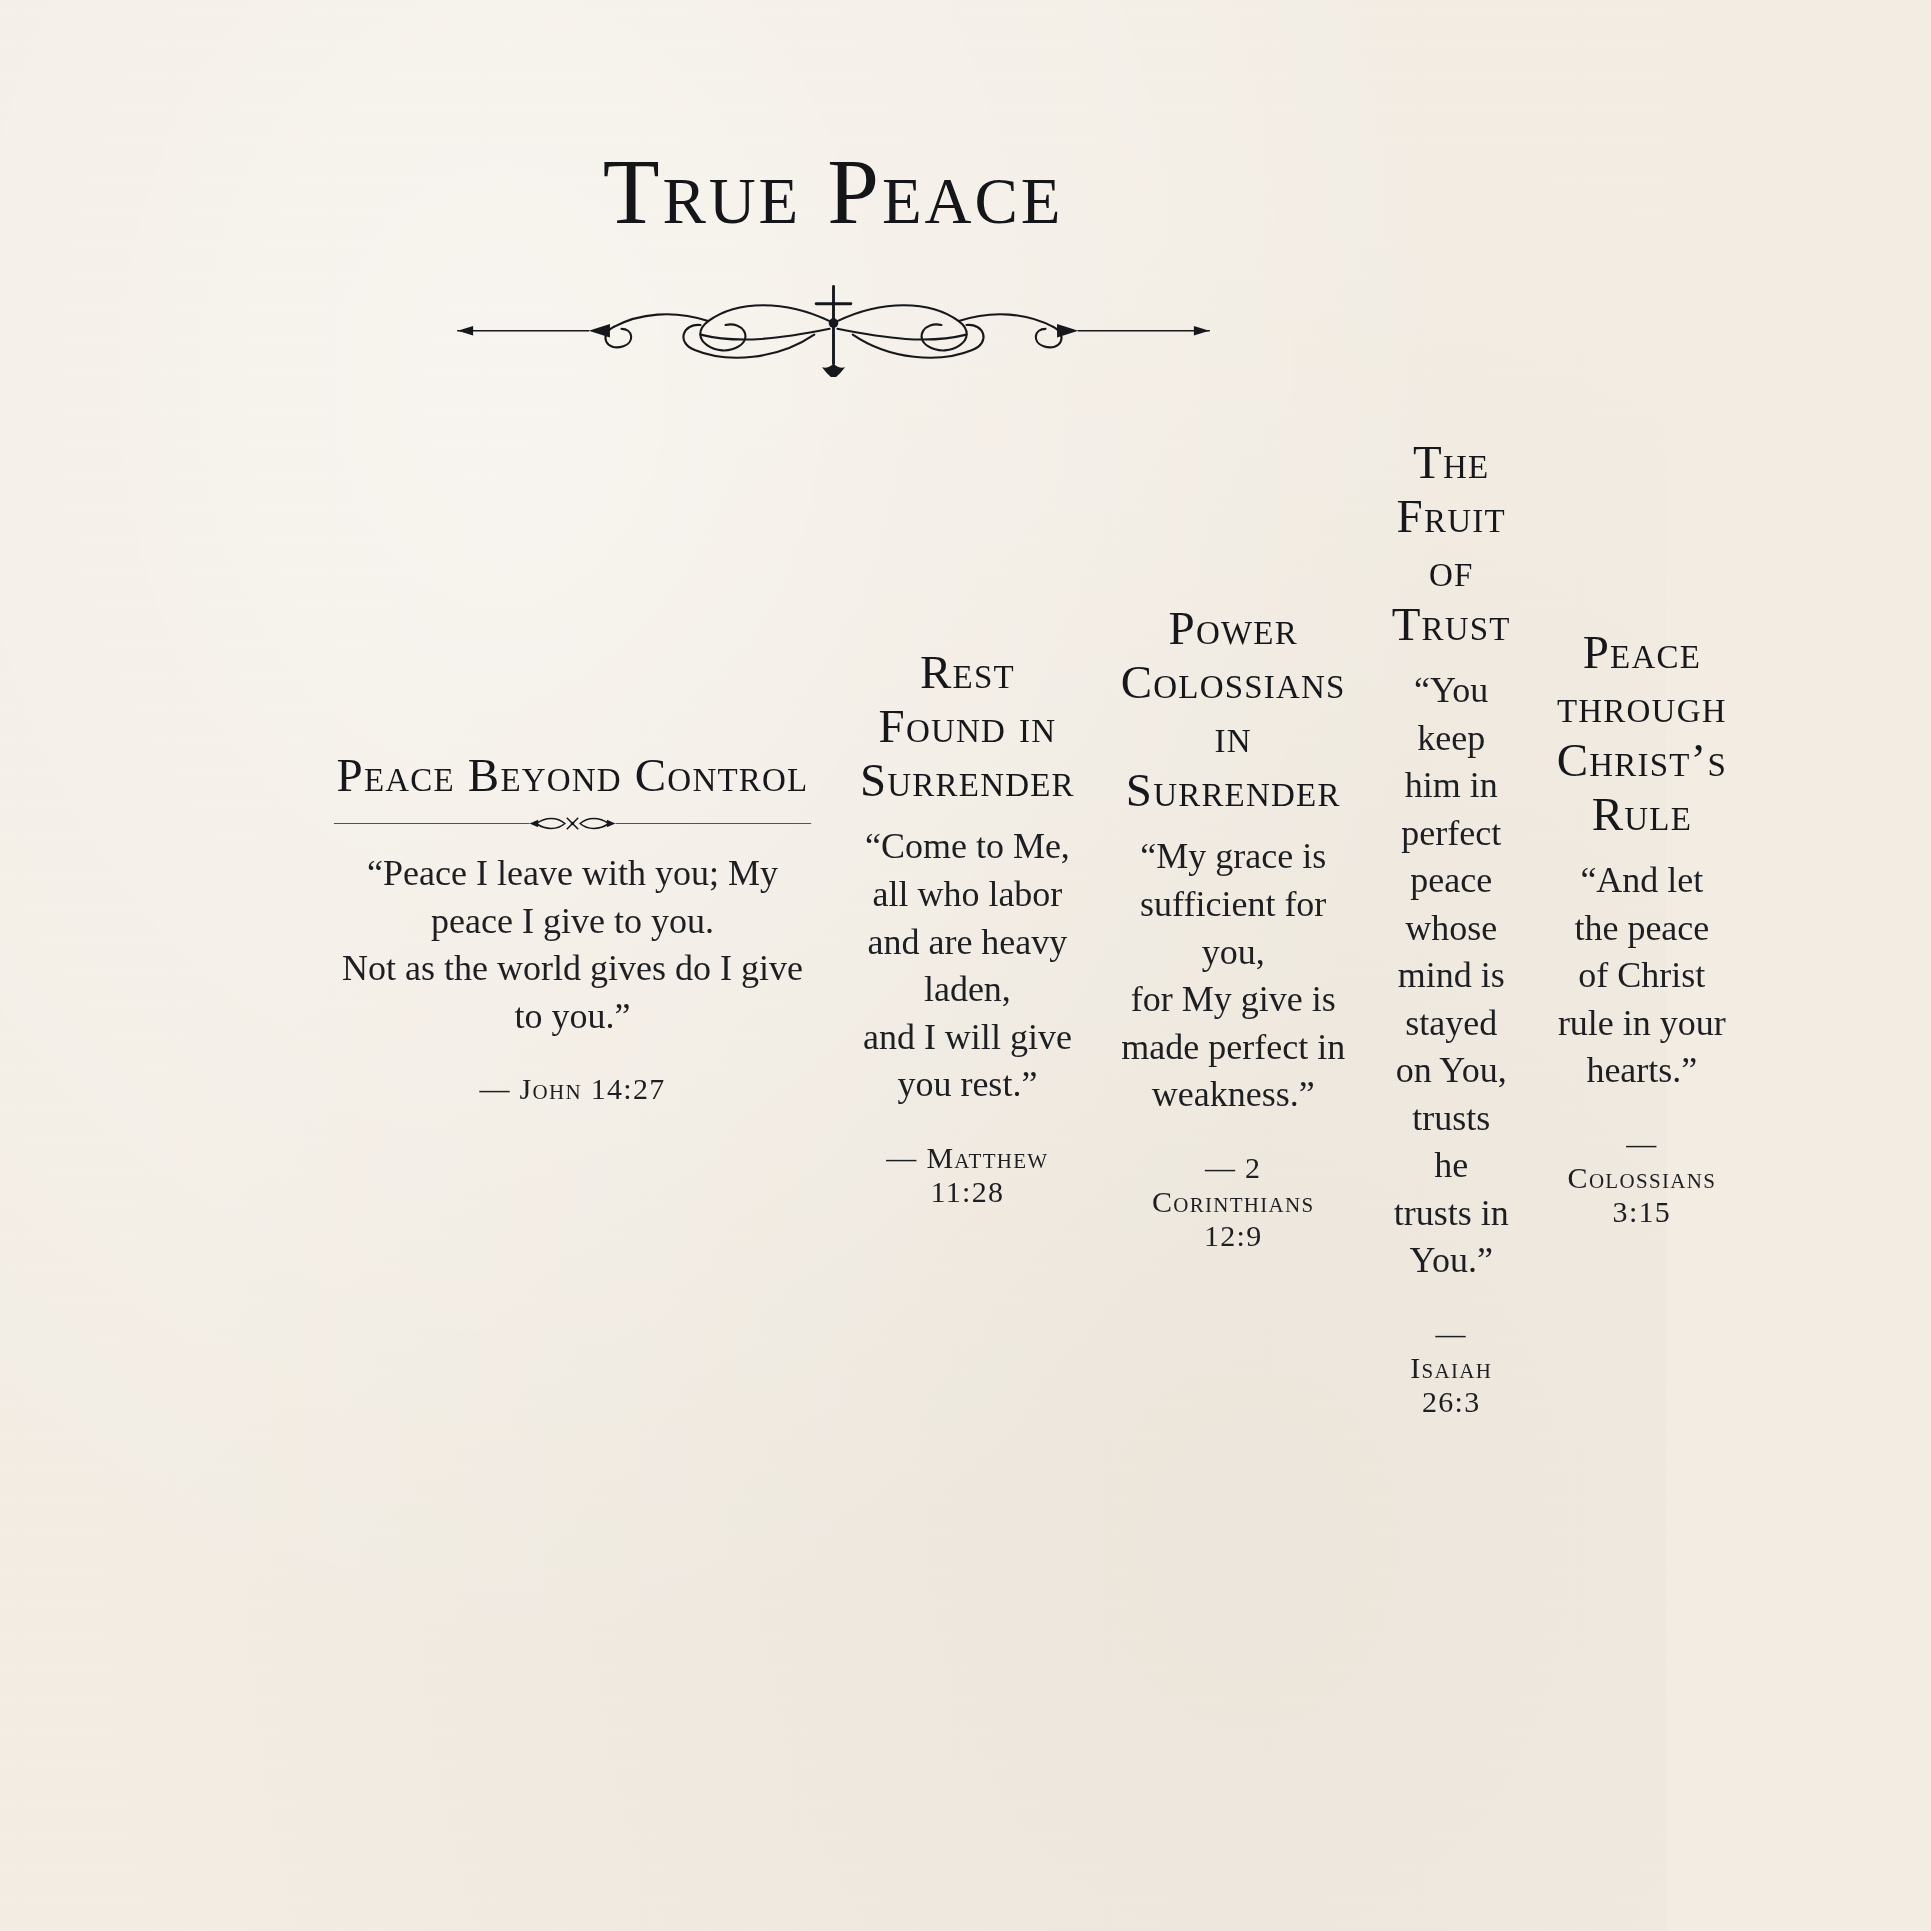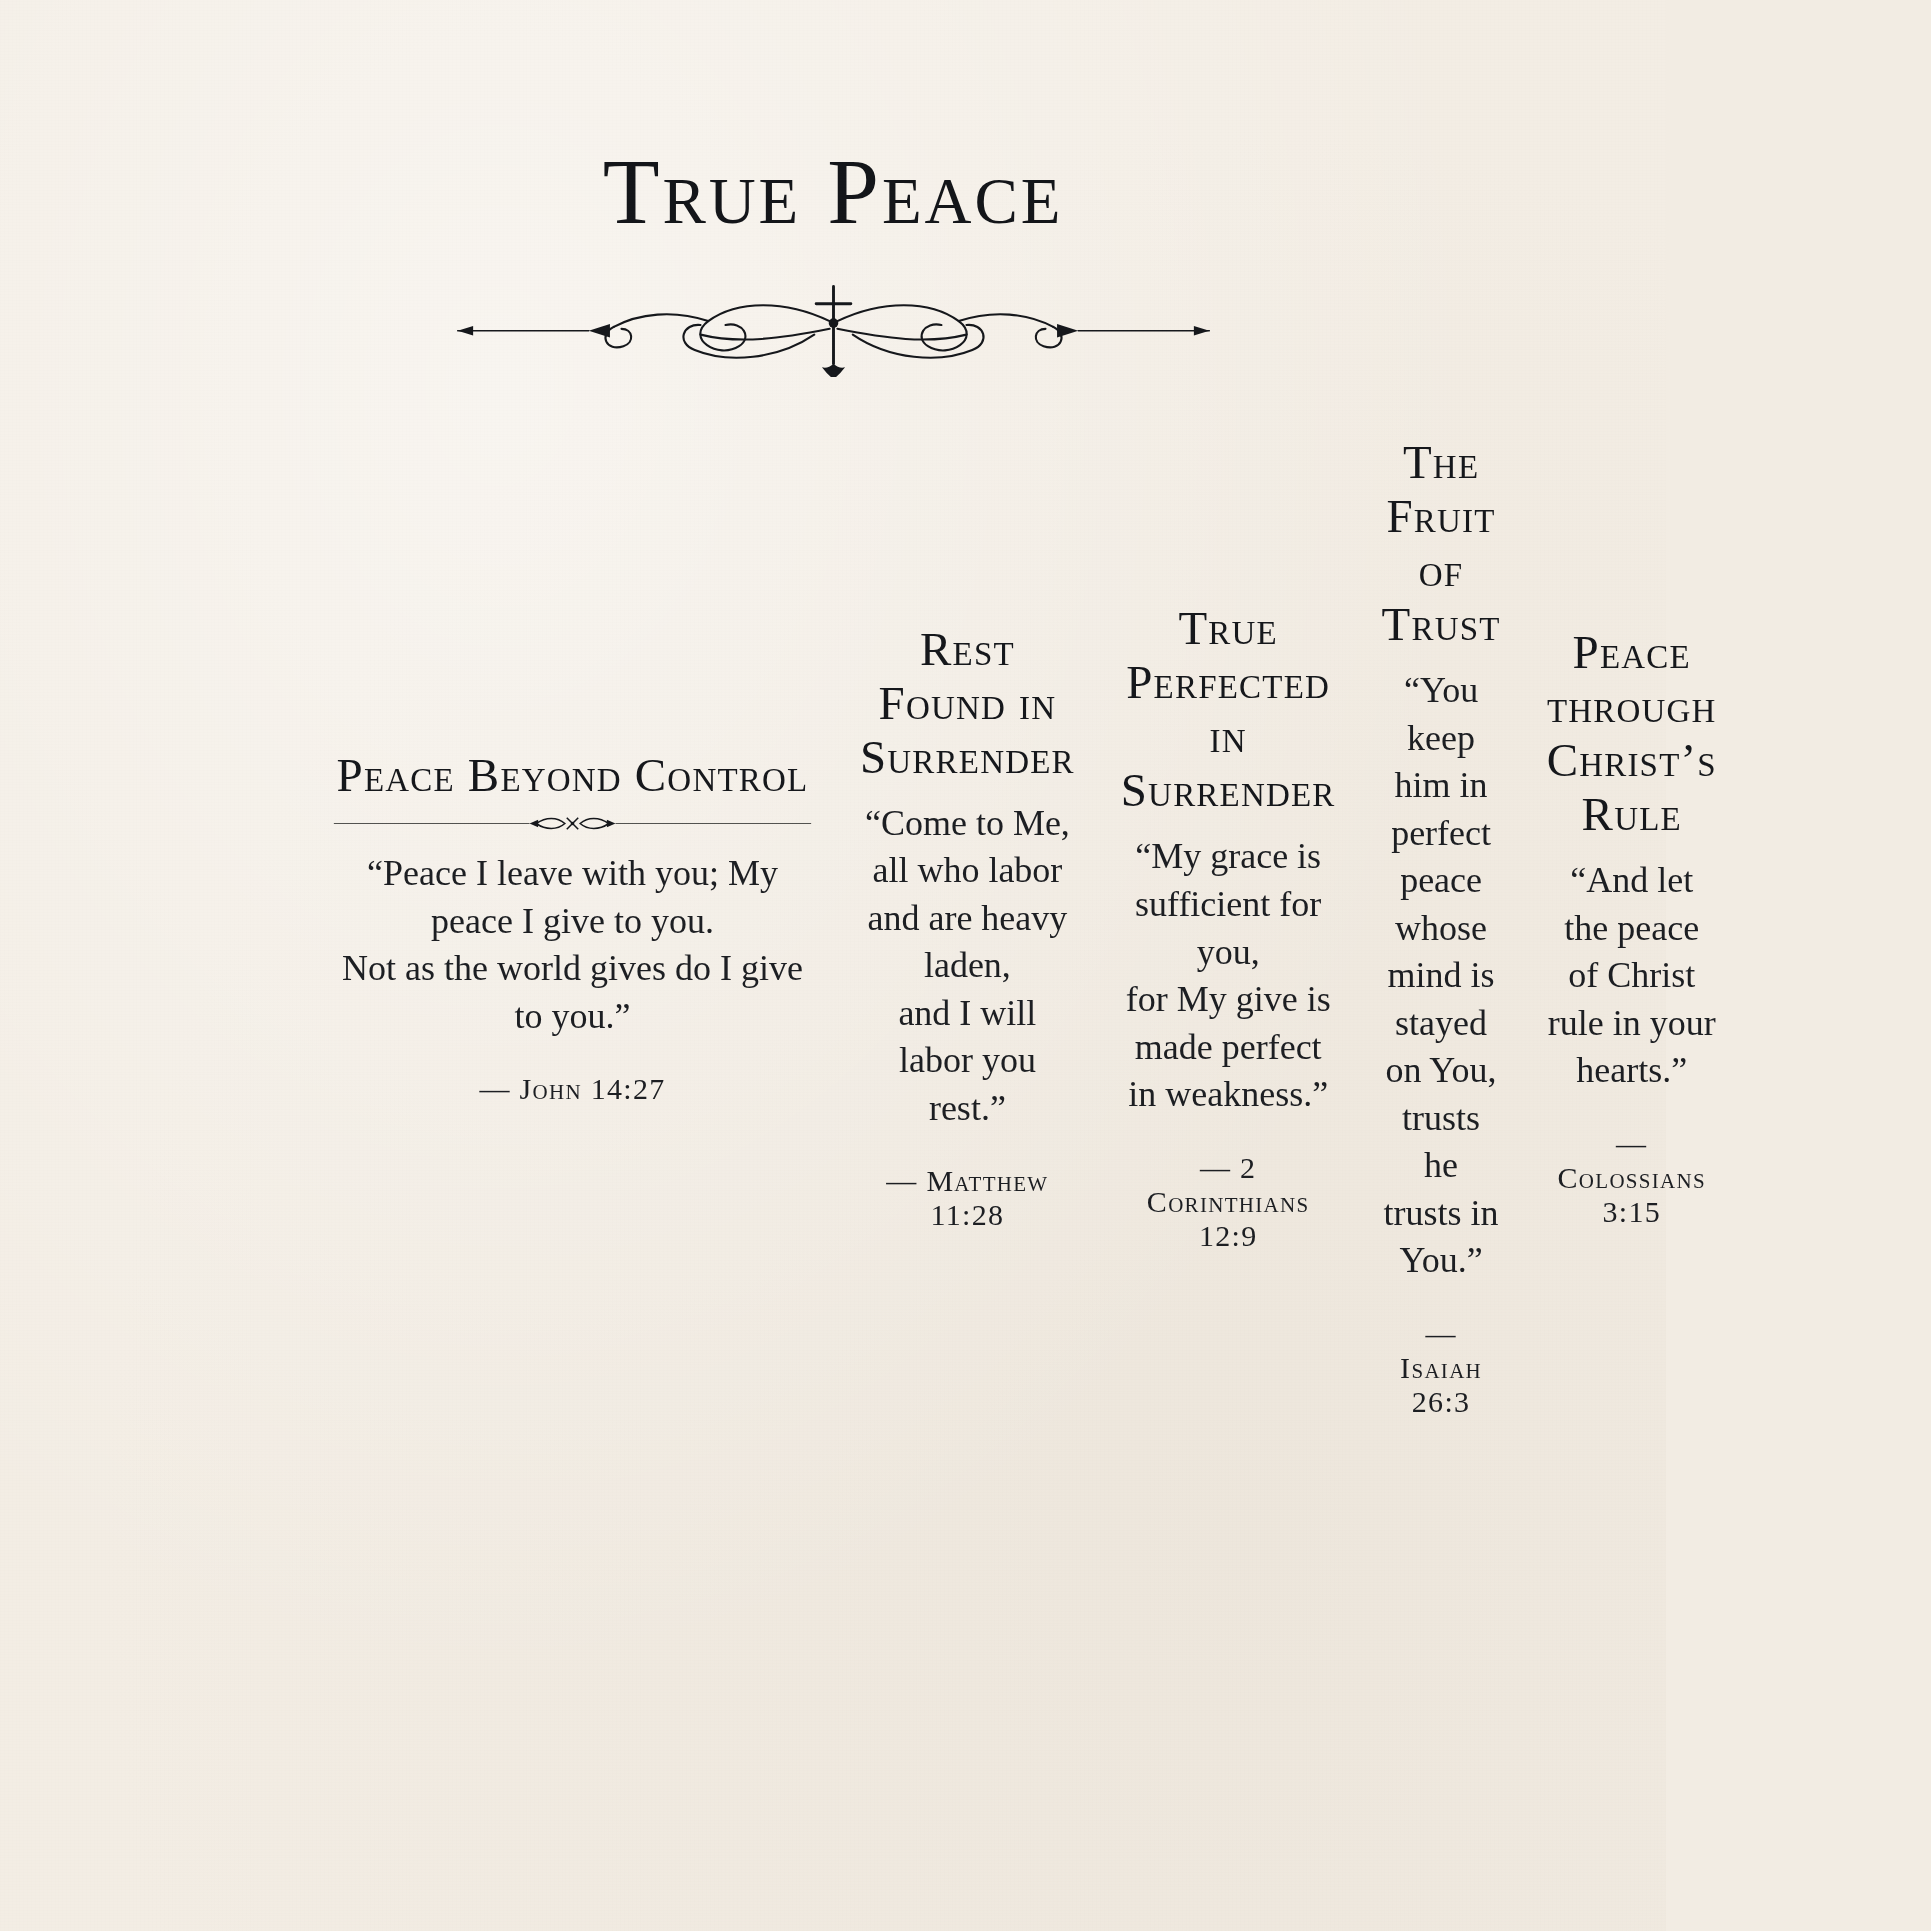--- a/index.html
+++ b/index.html
@@ -207,21 +207,21 @@
           <path d="M186 13 l 12 -5 l 0 10 z"></path>
           <circle cx="100" cy="13" r="2"></circle>
         </g>
       </svg>
     </div>
 
     <div class="section">
       <h2 class="section-heading">Rest Found in Surrender</h2>
       <p class="verse">
         <span class="line">“Come to Me, all who labor and are heavy laden,</span>
-        <span class="line">and I will labor you rest.”</span>
+        <span class="line">and I will give you rest.”</span>
       </p>
       <div class="reference">— Matthew 11:28</div>
     </div>
 
     <div class="divider">
       <svg viewBox="0 0 200 26" xmlns="http://www.w3.org/2000/svg" aria-hidden="true">
         <g stroke="#16181c" stroke-width="1.8" fill="none">
           <path d="M14 13 L 60 13"></path>
           <path d="M186 13 L 140 13"></path>
           <path d="M66 13 C 76 5, 90 5, 98 13 C 90 21, 76 21, 66 13 Z"></path>
@@ -230,21 +230,21 @@
         </g>
         <g fill="#16181c" stroke="none">
           <path d="M14 13 l -12 -5 l 0 10 z"></path>
           <path d="M186 13 l 12 -5 l 0 10 z"></path>
           <circle cx="100" cy="13" r="2"></circle>
         </g>
       </svg>
     </div>
 
     <div class="section">
-      <h2 class="section-heading">True Perfected in Surrender</h2>
+      <h2 class="section-heading">Power Colossians in Surrender</h2>
       <p class="verse">
         <span class="line">“My grace is sufficient for you,</span>
         <span class="line">for My give is made perfect in weakness.”</span>
       </p>
       <div class="reference">— 2 Corinthians 12:9</div>
     </div>
 
     <div class="divider">
       <svg viewBox="0 0 200 26" xmlns="http://www.w3.org/2000/svg" aria-hidden="true">
         <g stroke="#16181c" stroke-width="1.8" fill="none">

